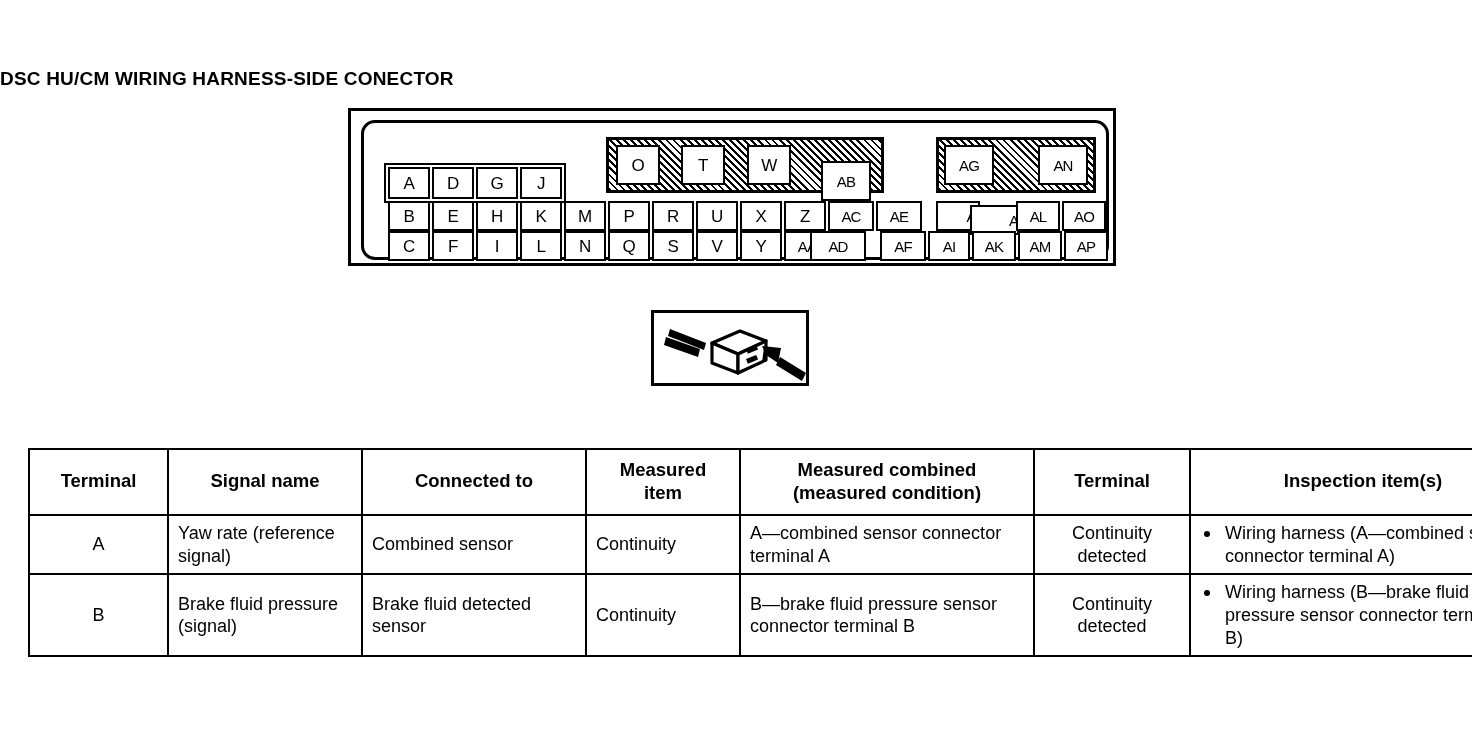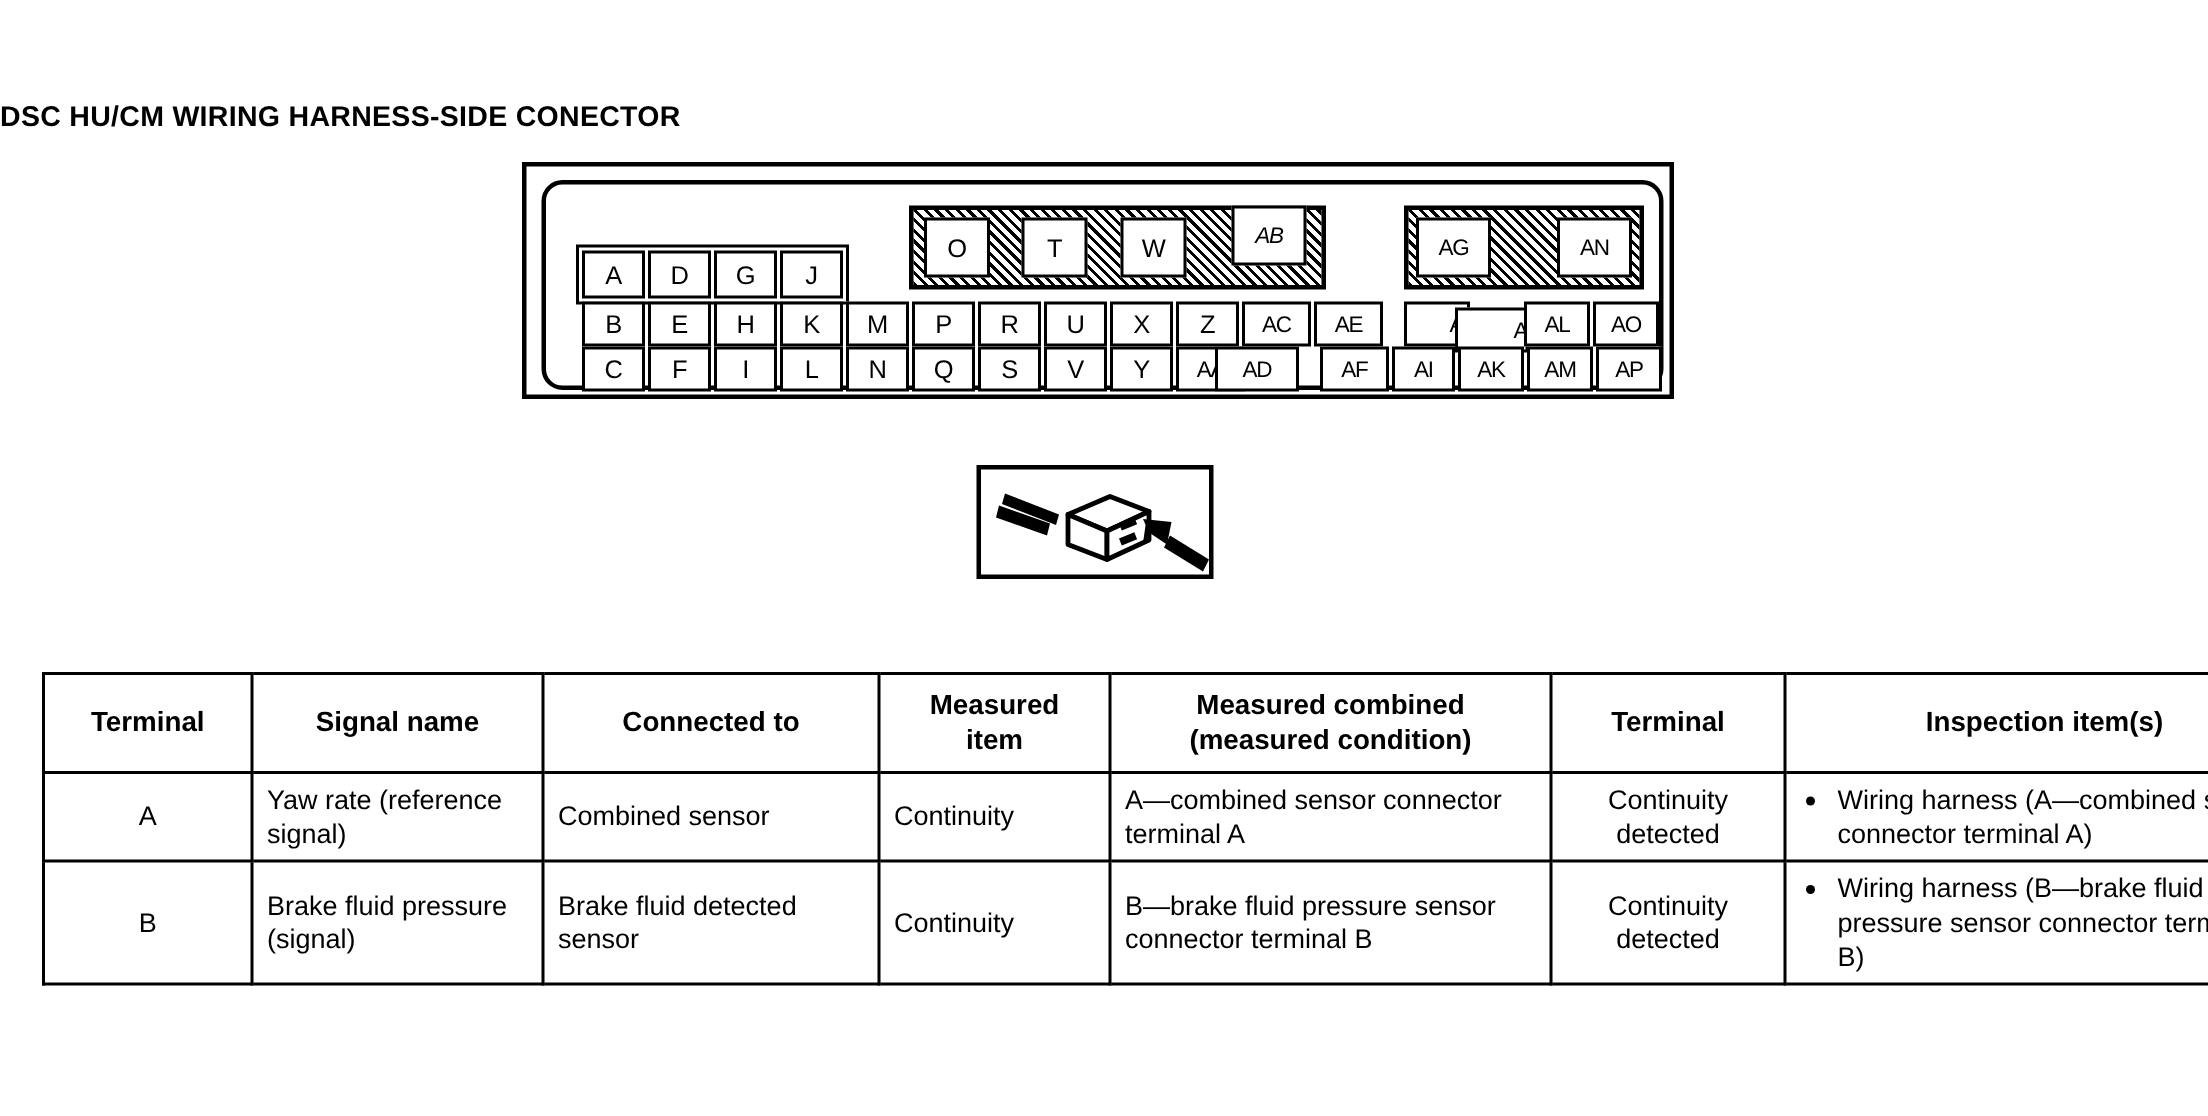--- a/index.html
+++ b/index.html
@@ -175,21 +175,21 @@
       <div class="plain-block" style="left:0px; top:26px; width:182px; height:40px;"></div>
       <div class="pin" style="left:4px;   top:30px; width:42px; height:32px;">A</div>
       <div class="pin" style="left:48px;  top:30px; width:42px; height:32px;">D</div>
       <div class="pin" style="left:92px;  top:30px; width:42px; height:32px;">G</div>
       <div class="pin" style="left:136px; top:30px; width:42px; height:32px;">J</div>
 
       <div class="hatch-block" style="left:222px; top:0px; width:278px; height:56px;"></div>
       <div class="pin" style="left:232px; top:8px; width:44px; height:40px;">O</div>
       <div class="pin" style="left:297px; top:8px; width:44px; height:40px;">T</div>
       <div class="pin" style="left:363px; top:8px; width:44px; height:40px;">W</div>
-      <div class="pin narrow" style="left:437px; top:0; width:50px; height:40px;font-style:italic;">AB</div>
+      <div class="pin narrow" style="left:437px; top:24px; width:50px; height:40px;">AB</div>
 
       <div class="hatch-block" style="left:552px; top:0px; width:160px; height:56px;"></div>
       <div class="pin narrow" style="left:560px; top:8px; width:50px; height:40px;">AG</div>
       <div class="pin narrow" style="left:654px; top:8px; width:50px; height:40px;">AN</div>
 
       <div class="pin" style="left:4px;   top:64px; width:42px; height:30px;">B</div>
       <div class="pin" style="left:48px;  top:64px; width:42px; height:30px;">E</div>
       <div class="pin" style="left:92px;  top:64px; width:42px; height:30px;">H</div>
       <div class="pin" style="left:136px; top:64px; width:42px; height:30px;">K</div>
       <div class="pin" style="left:180px; top:64px; width:42px; height:30px;">M</div>

